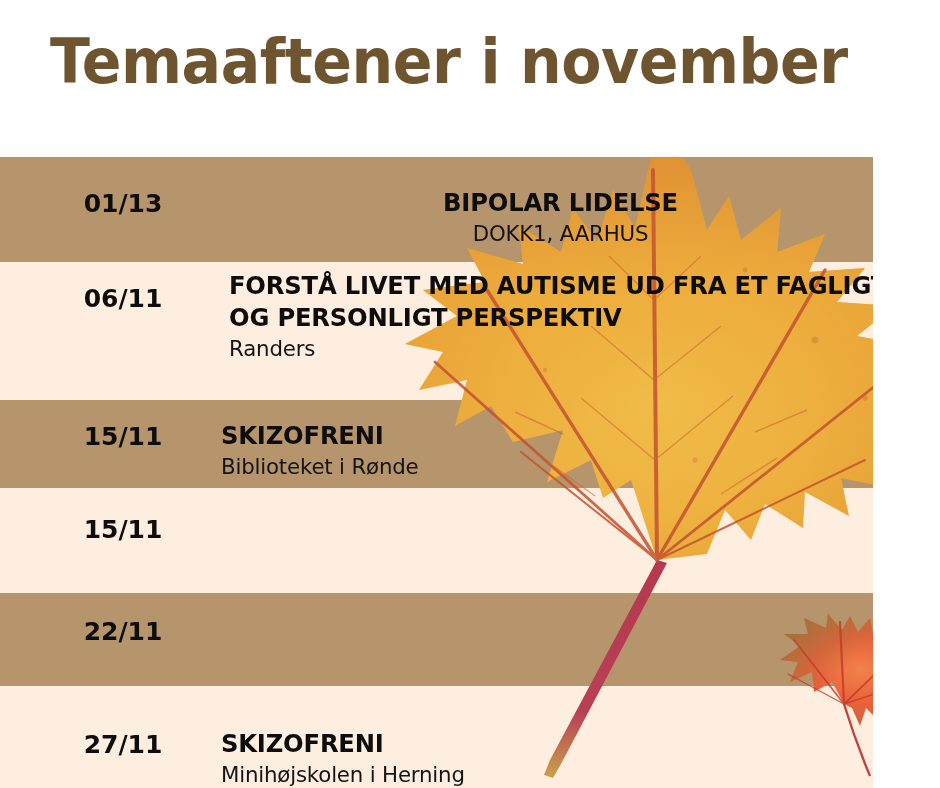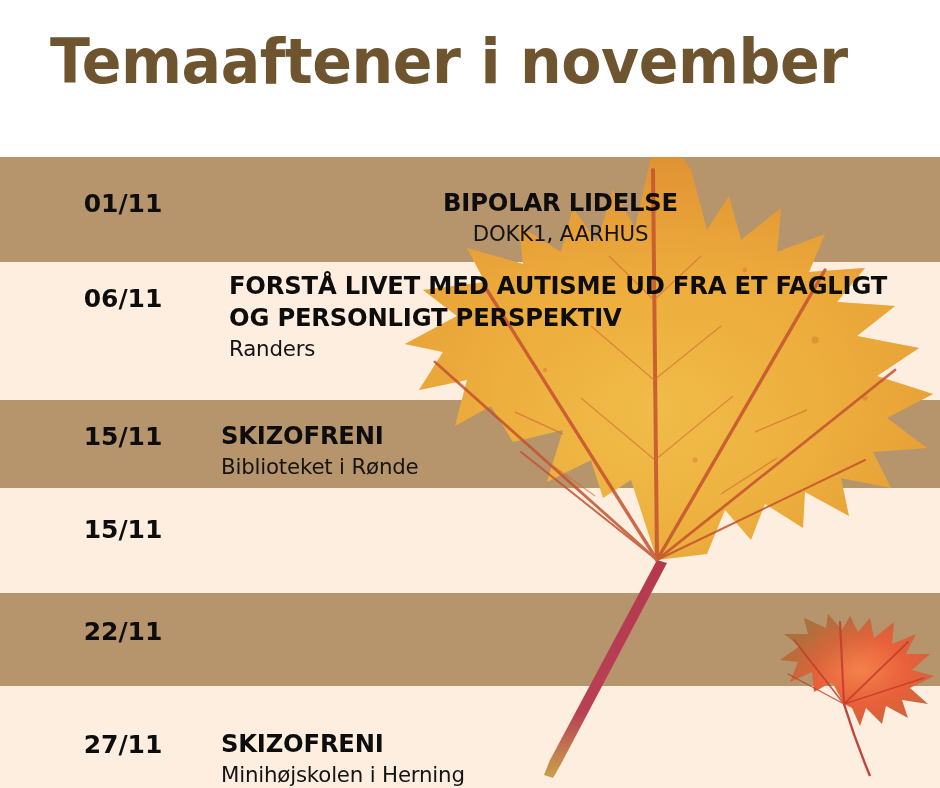--- a/index.html
+++ b/index.html
@@ -10,21 +10,21 @@
     overflow: hidden;
   }
 
   body {
     font-family: "Liberation Sans", sans-serif;
     background: #ffffff;
   }
 
   #poster {
     position: relative;
-    width: 940px;
+    width: 873px;
     height: 788px;
     background: #fde047;
     overflow: hidden;
   }
 
   
   #title-band {
     position: absolute;
     left: 0; top: 0;
     width: 940px;
@@ -267,21 +267,21 @@
       </g>
     </svg>
   </div>
 
   <div id="title-band">
     <div id="poster-title">Temaaftener i november</div>
   </div>
 
   <div id="rows">
       <div class="row" style="top: 157px; height: 105px;">
-        <div class="row-date" style="top: 32px;">01/11</div>
+        <div class="row-date" style="top: 32px;">01/13</div>
         <div class="row-body" style="top: 30px; text-align: center;">
           <div class="row-title">BIPOLAR LIDELSE</div>
           <div class="row-venue">DOKK1, AARHUS</div>
         </div>
       </div>
       <div class="row" style="top: 262px; height: 138px; padding-left: 20px;">
         <div class="row-date" style="top: 22px;">06/11</div>
         <div class="row-body" style="top: 8px; margin-left: 8px;">
           <div class="row-title">FORSTÅ LIVET MED AUTISME UD FRA ET FAGLIGT OG PERSONLIGT PERSPEKTIV</div>
           <div class="row-venue">Randers</div>

